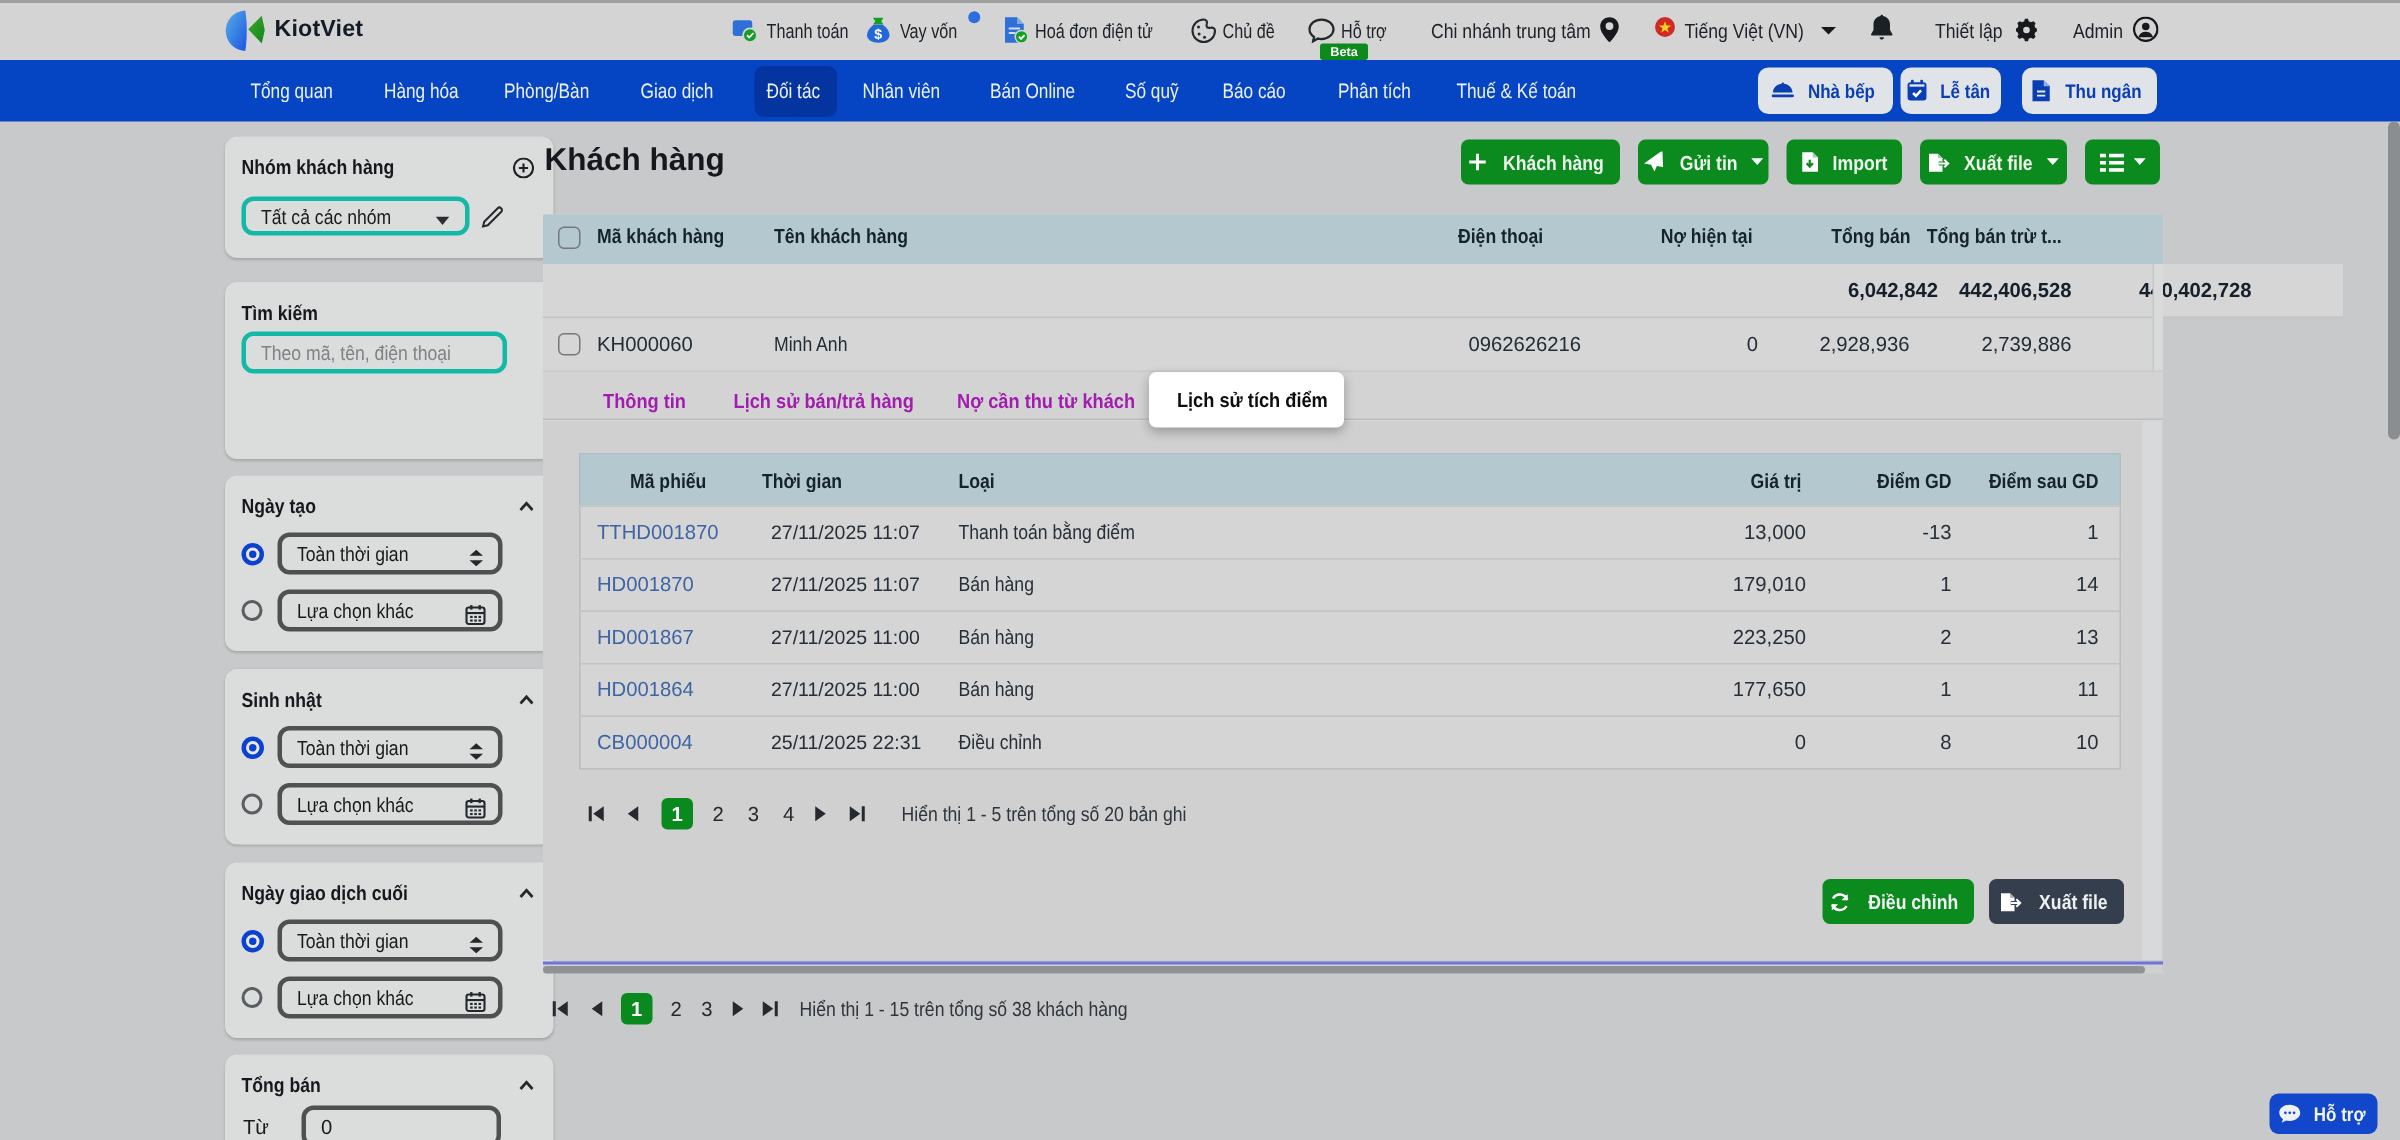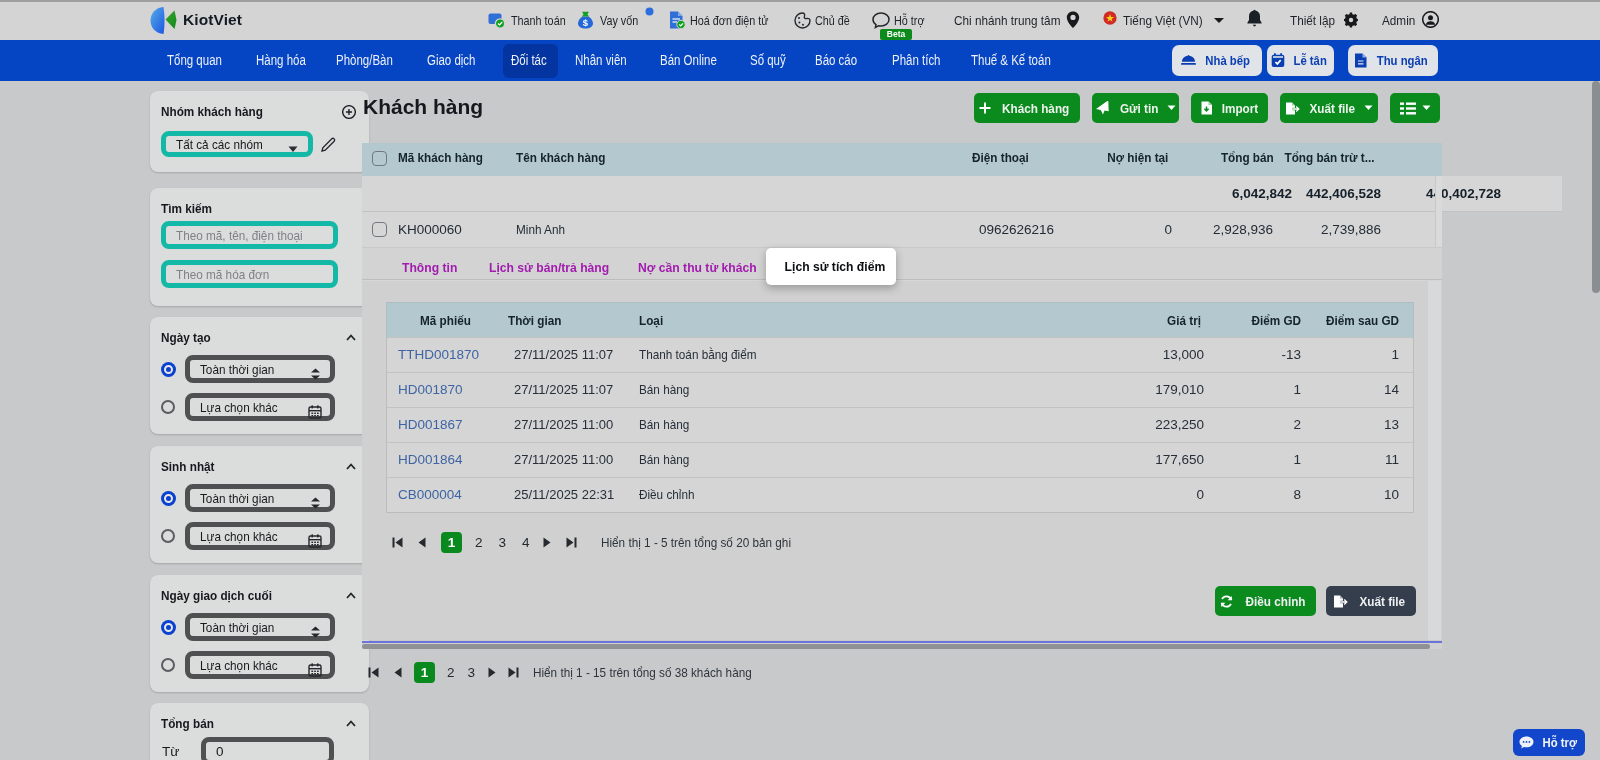--- a/index.html
+++ b/index.html
@@ -14,21 +14,21 @@
 .tbi { position:absolute; top:12px; height:17px; line-height:17px; color:#1d2228; font-size:13.5px; white-space:nowrap; }
 #logo-txt { position:absolute; left:183px; top:11px; font-size:15.5px; font-weight:bold; color:#131c26; letter-spacing:0.1px; }
 
 #nav { position:absolute; left:0; top:40px; width:1600px; height:41px; background:#0545c4; }
 #nav .m { position:absolute; top:0; height:52px; line-height:41px; color:#eef1f8; font-size:14px; font-weight:normal; white-space:nowrap; }
 #activebox { position:absolute; left:503px; top:4px; width:55px; height:34px; background:#0334a0; border-radius:6px; }
 .navbtn { position:absolute; top:45px; height:31px; background:#e0e3e7; border-radius:7px; color:#0a3fb4; font-size:13px; font-weight:bold; display:flex; align-items:center; justify-content:center; gap:6px; }
 
 .card { position:absolute; left:150px; width:219px; background:#dbdcdc; border-radius:8px; box-shadow:0 1px 2px rgba(0,0,0,.18); }
 .ctitle { position:absolute; left:11px; font-size:13.5px; font-weight:bold; color:#15191d; }
-.inp { position:absolute; background:#dbdcdc; border:5px solid #14b8a6; border-radius:8px; font-size:13.5px; color:#17191b; display:flex; align-items:center; padding:0 10px; }
+.inp { position:absolute; background:#dbdcdc; border:3px solid #14b8a6; border-radius:8px; font-size:13.5px; color:#17191b; display:flex; align-items:center; padding:0 10px; }
 .inp.dark { border-color:#4e5052; }
 .ph { color:#7e8287; }
 .radio { position:absolute; width:14px; height:14px; border-radius:50%; border:2px solid #595e62; }
 .radio.on { border:none; background:#0b41cf; width:15px; height:15px; }
 .radio.on:after { content:""; position:absolute; left:3px; top:3px; width:9px; height:9px; box-sizing:border-box; background:#0b41cf; border:2px solid #e8e8e8; border-radius:50%; }
 .chev { position:absolute; width:10px; height:10px; }
 
 #main-title { position:absolute; left:363px; top:95px; font-size:21px; font-weight:bold; color:#15191e; }
 .gbtn { position:absolute; top:93px; height:30px; background:#0b8a1e; border-radius:5px; color:#edf3ed; font-size:13.5px; font-weight:bold; display:flex; align-items:center; justify-content:center; gap:6px; }
 
@@ -202,23 +202,20 @@
   </div>
   <svg class="abs" style="left:171px; top:46px;" width="15" height="15" viewBox="0 0 15 15">
       <path d="M1 14 L1.8 10.8 L10.8 1.8 C11.4 1.2 12.4 1.2 13 1.8 L13.2 2 C13.8 2.6 13.8 3.6 13.2 4.2 L4.2 13.2 Z" fill="none" stroke="#23282d" stroke-width="1.3"></path>
     </svg>
 </div>
 
 <div class="card" style="top:188px; height:118px;">
   <div class="ctitle sx" style="top:13px;">Tìm kiếm</div>
   <div class="inp" style="left:11px; top:33px; width:177px; height:28px;">
       <span class="ph sx">Theo mã, tên, điện thoại</span>
-    </div>
-  <div class="inp" style="left:11px; top:72px; width:177px; height:28px;">
-      <span class="ph sx">Theo mã hóa đơn</span>
     </div>
 </div>
 
 <div class="card" style="top:317px; height:117px;">
   <div class="ctitle sx" style="top:13px;">Ngày tạo</div>
   <svg class="chev" style="right:13px; top:16px;" viewBox="0 0 10 10">
       <path d="M1 7 L5 2.5 L9 7" stroke="#23282d" stroke-width="1.8" fill="none"></path>
     </svg>
   <div class="radio on" style="left:11px; top:45px;"></div>
   <div class="inp dark" style="left:35px; top:38px; width:150px; height:28px;">

